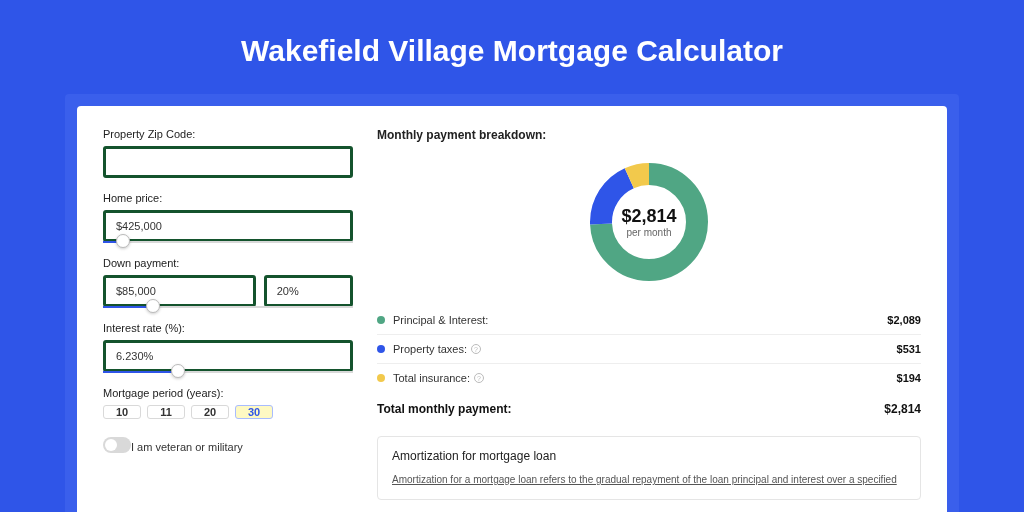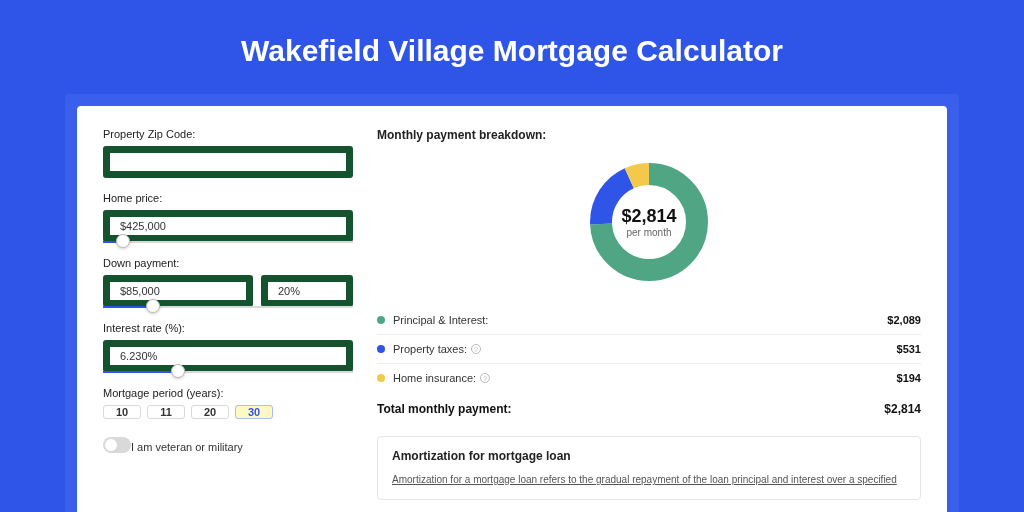--- a/index.html
+++ b/index.html
@@ -36,21 +36,21 @@
 
   .field-label {
     font-size: 11px;
     color: #222;
     margin-bottom: 6px;
     display: block;
   }
   .text-input {
     width: 100%;
     height: 32px;
-    border: 7px solid #14532d;
+    border: 3px solid #14532d;
     border-radius: 3px;
     font-size: 11px;
     padding: 0 10px;
     color: #333;
   }
   .field-group { margin-bottom: 14px; position: relative; }
   .slider-track {
     height: 2px;
     background: #d9d9d9;
     position: relative;
@@ -172,21 +172,21 @@
   .total-row .legend-label { flex: 1; }
 
   .amort-card {
     border: 1px solid #e5e5e5;
     border-radius: 4px;
     padding: 12px 14px;
     margin-top: 4px;
   }
   .amort-title {
     font-size: 12px;
-    font-weight: 700;
+    font-weight: 400;
     color: #222;
     margin-bottom: 10px;
   }
   .amort-text {
     font-size: 10px;
     color: #555;
     line-height: 1.4;
     text-decoration: underline;
   }
 </style>
@@ -281,21 +281,21 @@
             <span class="legend-dot" style="background: rgb(47, 85, 232);"></span>
             <span class="legend-label">
               <span>Property taxes:</span>
               <span class="info-icon">?</span>
             </span>
             <span class="legend-value">$531</span>
           </div>
           <div class="legend-row">
             <span class="legend-dot" style="background: rgb(242, 201, 76);"></span>
             <span class="legend-label">
-              <span>Home insurance:</span>
+              <span>Total insurance:</span>
               <span class="info-icon">?</span>
             </span>
             <span class="legend-value">$194</span>
           </div>
         </div>
 
       <div class="total-row">
         <span class="legend-label">Total monthly payment:</span>
         <span class="legend-value">$2,814</span>
       </div>

